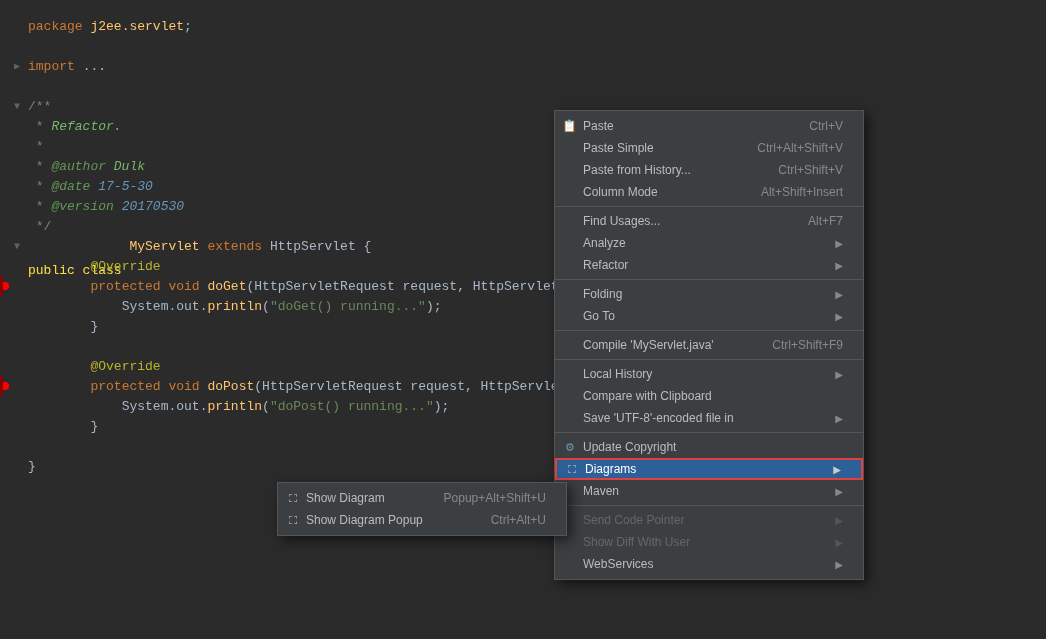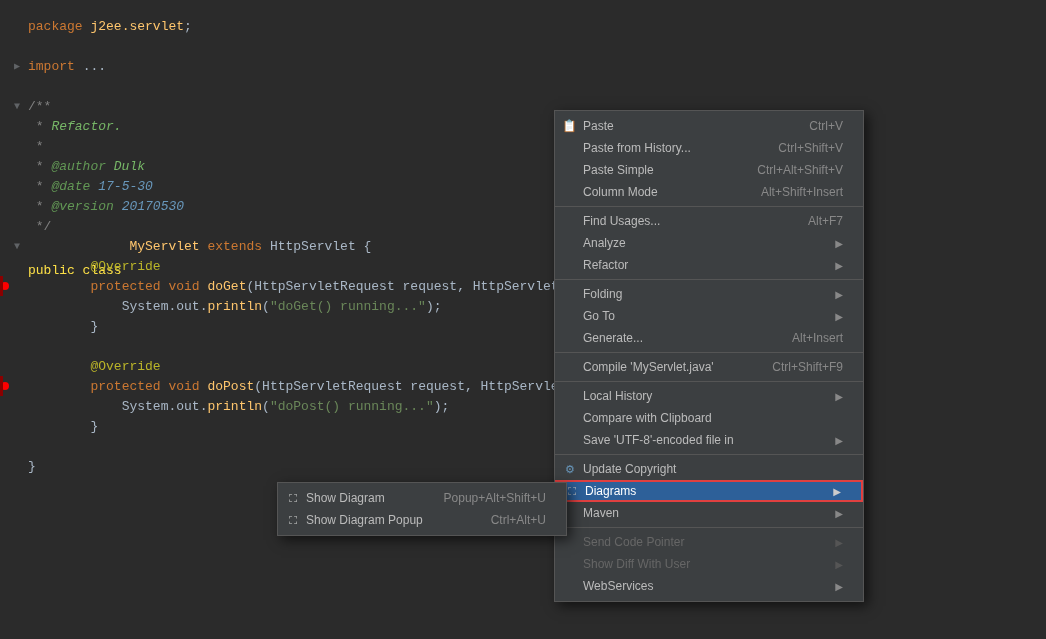--- a/index.html
+++ b/index.html
@@ -221,30 +221,30 @@
 
 <div class="context-menu">
 
   <div class="menu-item">
     <span class="icon-area">📋</span>
     <span class="menu-item-label">Paste</span>
     <span class="shortcut">Ctrl+V</span>
   </div>
 
   <div class="menu-item">
+    <span class="menu-item-label">Paste Simple</span>
+    <span class="shortcut">Ctrl+Alt+Shift+V</span>
+  </div>
+
+  <div class="menu-item">
     <span class="menu-item-label">Paste from History...</span>
     <span class="shortcut">Ctrl+Shift+V</span>
   </div>
 
   <div class="menu-item">
-    <span class="menu-item-label">Paste Simple</span>
-    <span class="shortcut">Ctrl+Alt+Shift+V</span>
-  </div>
-
-  <div class="menu-item">
     <span class="menu-item-label">Column Mode</span>
     <span class="shortcut">Alt+Shift+Insert</span>
   </div>
 
   <div class="menu-separator"></div>
 
   <div class="menu-item">
     <span class="menu-item-label">Find Usages...</span>
     <span class="shortcut">Alt+F7</span>
   </div>
@@ -264,24 +264,20 @@
   <div class="menu-item">
     <span class="menu-item-label">Folding</span>
     <span class="arrow">▶</span>
   </div>
 
   <div class="menu-item">
     <span class="menu-item-label">Go To</span>
     <span class="arrow">▶</span>
   </div>
 
-  <div class="menu-item">
-    <span class="menu-item-label">Generate...</span>
-    <span class="shortcut">Alt+Insert</span>
-  </div>
 
   <div class="menu-separator"></div>
 
   <div class="menu-item">
     <span class="menu-item-label">Compile 'MyServlet.java'</span>
     <span class="shortcut">Ctrl+Shift+F9</span>
   </div>
 
   <div class="menu-separator"></div>
 

